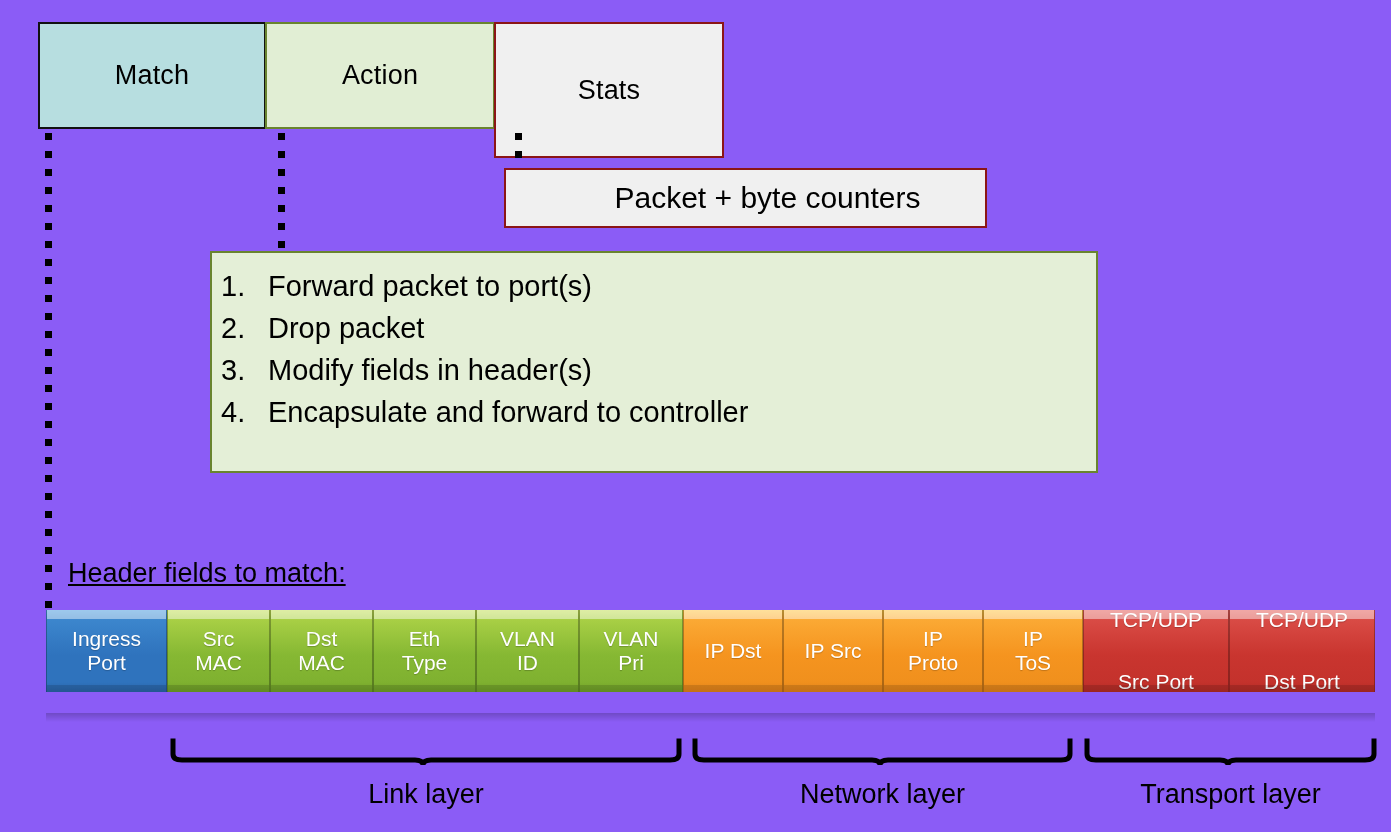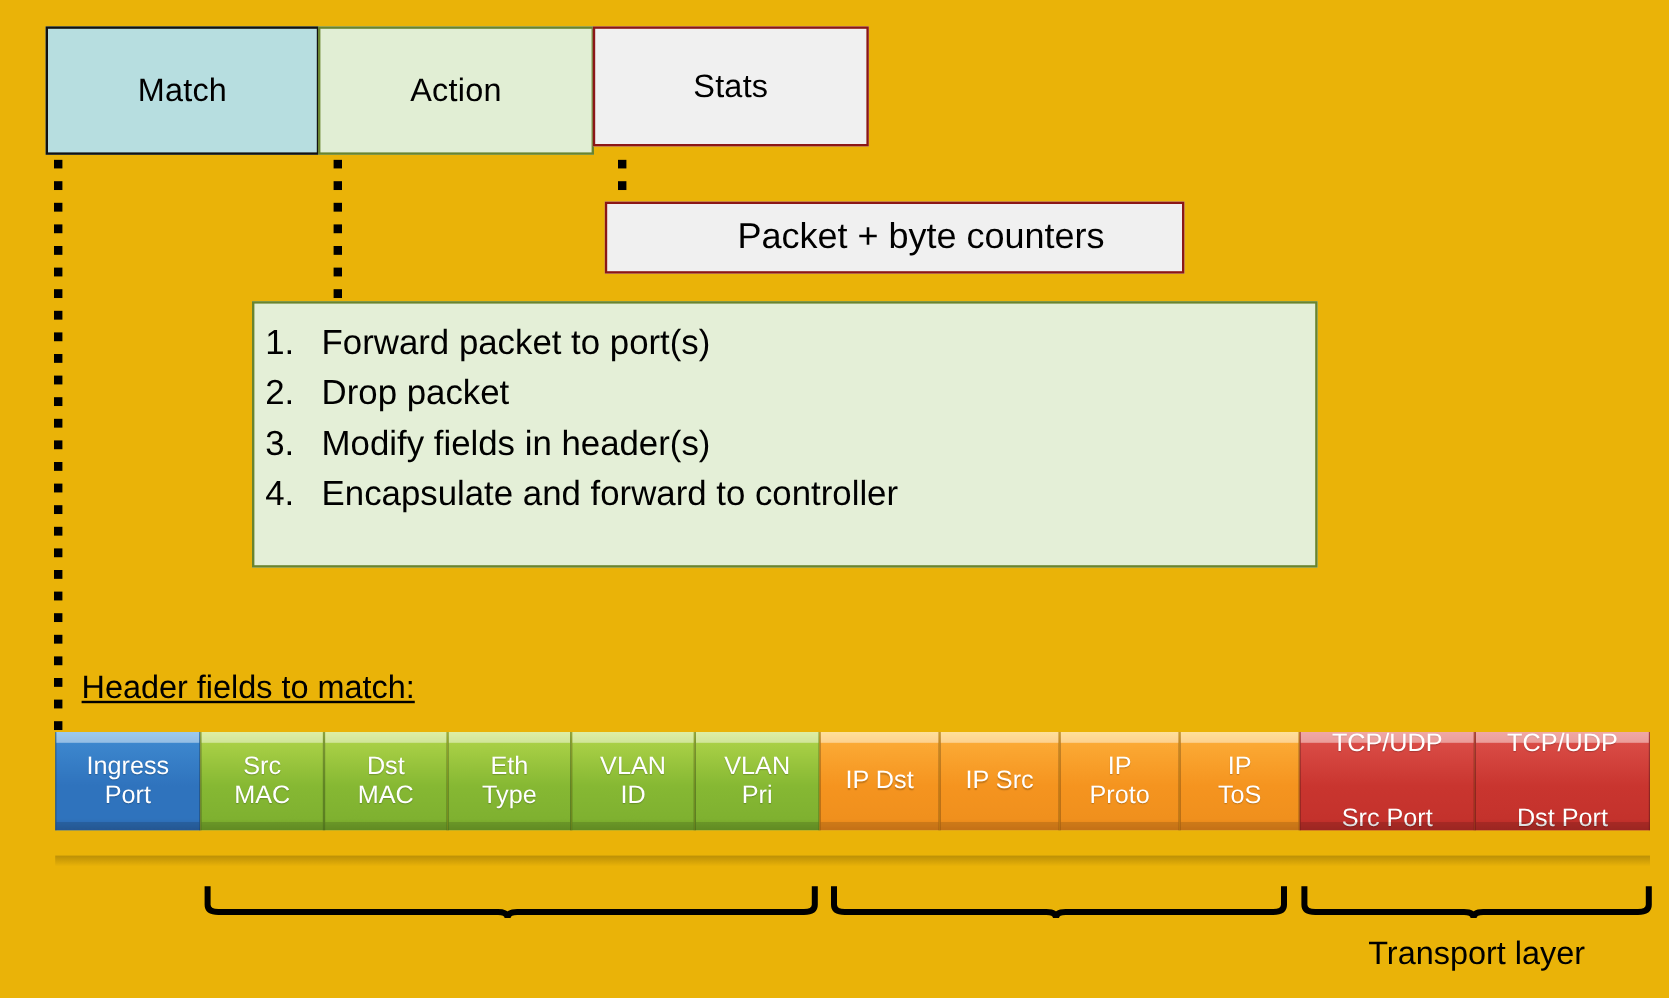--- a/index.html
+++ b/index.html
@@ -4,41 +4,41 @@
 <style>
   html, body {
     margin: 0;
     padding: 0;
     background: #ffffff;
   }
   #stage {
     position: relative;
     width: 1391px;
     height: 832px;
-    background: #eab308;
+    background: #8b5cf6;
     font-family: "Liberation Sans", sans-serif;
     overflow: hidden;
   }
 
   
   .flowbox {
     position: absolute;
     box-sizing: border-box;
     display: flex;
     align-items: center;
     justify-content: center;
     font-size: 27px;
     color: #000000;
     letter-spacing: .2px;
   }
   #box-match  { left: 38px;  top: 22px;  width: 228px; height: 107px;
                 background: #b7dee0; border: 2px solid #111111; }
   #box-action { left: 265px; top: 22px;  width: 230px; height: 107px;
                 background: #e1eed4; border: 2px solid #69842f; }
-  #box-stats  { left: 494px; top: 22px;  width: 230px; height: 100px;
+  #box-stats  { left: 494px; top: 22px;  width: 230px; height: 136px;
                 background: #f0f0f0; border: 2px solid #8b1616; }
 
   
   .dotline {
     position: absolute;
     width: 7px;
     background-image: linear-gradient(to bottom, #000 0 7px, transparent 7px 18px);
     background-size: 7px 18px;
     background-repeat: repeat-y;
   }
@@ -266,26 +266,28 @@
     </div>
 
   </div>
   <div id="fieldbar-shadow"></div>
 
   <div class="bracket" style="left:170px; width:512px;">
     <svg width="512" height="30" viewBox="0 0 512 30" fill="none">
       <path d="M3 3 V16 Q3 22 12 22 H245 Q253 22 253 27 Q253 22 261 22 H500 Q509 22 509 16 V3" stroke="#000000" stroke-width="5" stroke-linecap="square" fill="none"></path>
     </svg>
   </div>
+  <div class="layer-label" style="left:170px; width:512px;">Link layer</div>
 
   <div class="bracket" style="left:692px; width:381px;">
     <svg width="381" height="30" viewBox="0 0 381 30" fill="none">
       <path d="M3 3 V16 Q3 22 12 22 H180 Q188 22 188 27 Q188 22 196 22 H369 Q378 22 378 16 V3" stroke="#000000" stroke-width="5" stroke-linecap="square" fill="none"></path>
     </svg>
   </div>
+  <div class="layer-label" style="left:692px; width:381px;">Network layer</div>
 
   <div class="bracket" style="left:1084px; width:293px;">
     <svg width="293" height="30" viewBox="0 0 293 30" fill="none">
       <path d="M3 3 V16 Q3 22 12 22 H136 Q144 22 144 27 Q144 22 152 22 H281 Q290 22 290 16 V3" stroke="#000000" stroke-width="5" stroke-linecap="square" fill="none"></path>
     </svg>
   </div>
   <div class="layer-label" style="left:1084px; width:293px;">Transport layer</div>
 
 </div>
 

